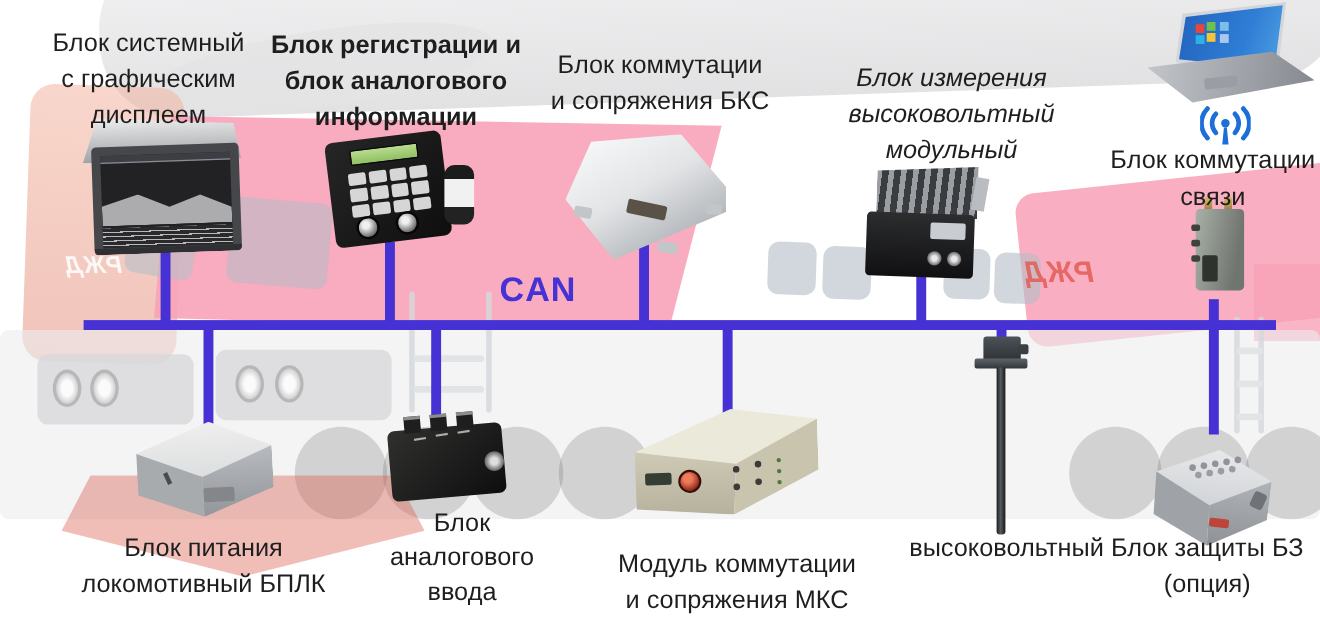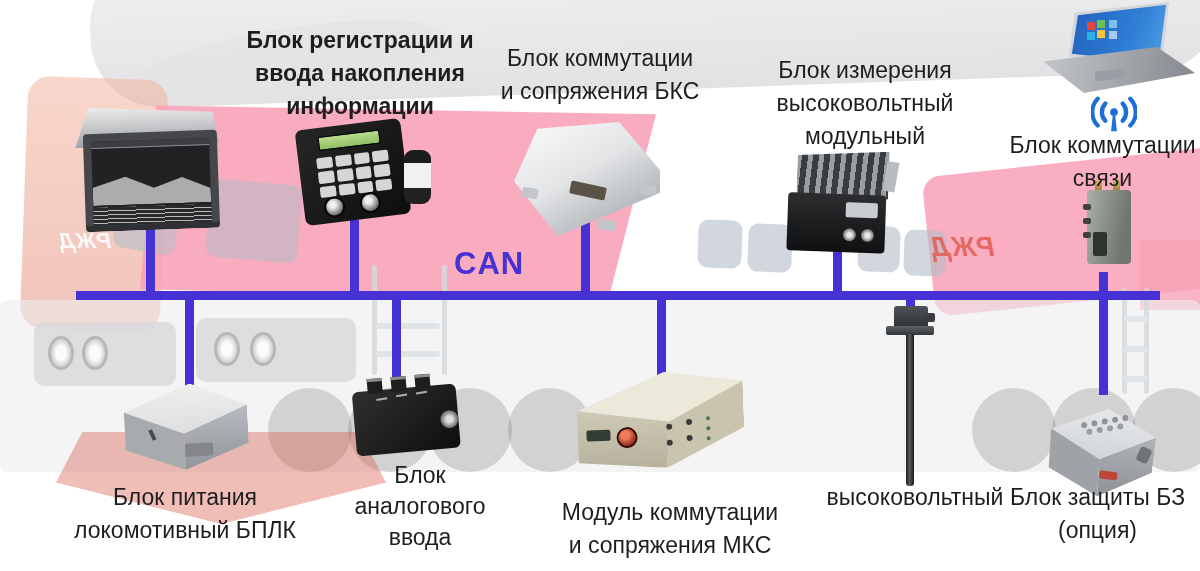--- a/index.html
+++ b/index.html
@@ -356,30 +356,35 @@
 
   <div class="dev bz">
     <div class="top"></div>
       <div class="front"></div>
       <div class="side"></div>
     <div class="vents"></div>
       <div class="logo"></div>
       <div class="con"></div>
   </div>
 
+  <div class="lbl" style="left:15px;top:22px;width:240px;">
+    <span>Блок системный</span>
+    <span>с графическим</span>
+    <span>дисплеем</span>
+  </div>
   <div class="lbl" style="left:240px;top:24px;width:240px;font-weight:bold;">
     <span>Блок регистрации и</span>
-    <span>ввода накопления</span>
+    <span>блок аналогового</span>
     <span>информации</span>
   </div>
   <div class="lbl" style="left:480px;top:42px;width:240px;">
     <span>Блок коммутации</span>
     <span>и сопряжения БКС</span>
   </div>
-  <div class="lbl" style="left:745px;top:54px;width:240px;">
+  <div class="lbl" style="left:745px;top:54px;width:240px;font-style:italic;">
     <span>Блок измерения</span>
     <span>высоковольтный</span>
     <span>модульный</span>
   </div>
   <div class="lbl" style="left:1005px;top:129px;width:195px;">
     <span>Блок коммутации</span>
     <span>связи</span>
   </div>
   <div class="lbl" style="left:65px;top:481px;width:240px;">
     <span>Блок питания</span>

